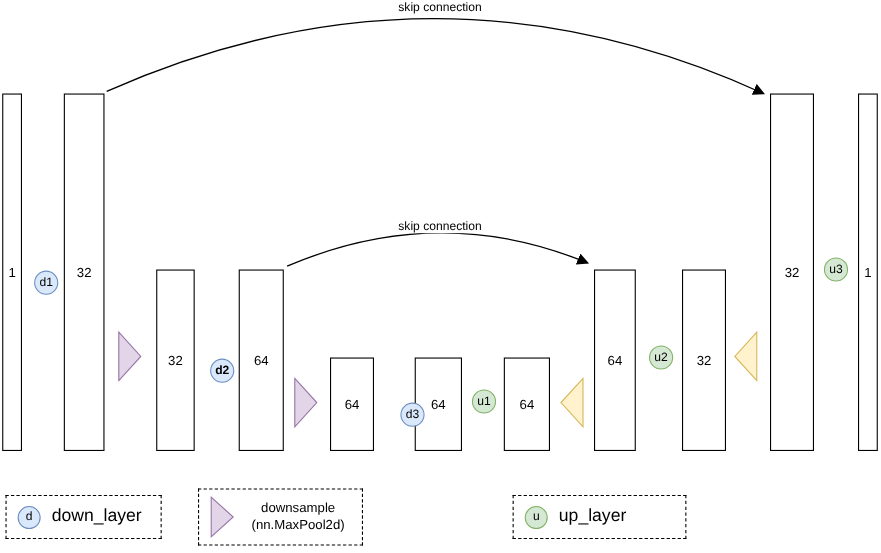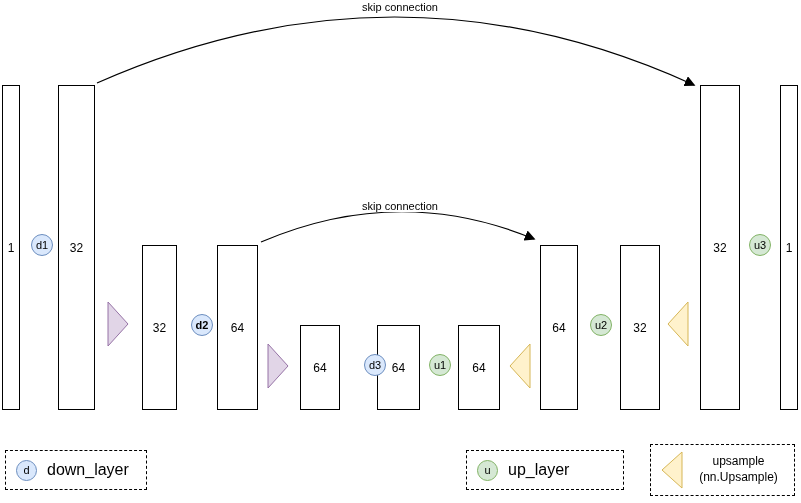--- a/index.html
+++ b/index.html
@@ -42,20 +42,21 @@
     box-sizing: border-box;
     display: flex;
     align-items: center;
     justify-content: center;
     font-size: 11px;
     color: #000000;
   }
   .badge.down {
     background: var(--down-badge-fill, #dae8fc);
     border: 1px solid var(--down-badge-border, #6c8ebf);
+    margin-top: 12px;
   }
   .badge.up {
     background: var(--up-badge-fill, #d5e8d4);
     border: 1px solid var(--up-badge-border, #82b366);
   }
 
   .tri { position: absolute; }
   .tri path.down {
     fill: var(--downsample-fill, #e1d5e7);
     stroke: var(--downsample-border, #9673a6);
@@ -187,30 +188,30 @@
   </svg>
   <svg class="tri" style="left:667px; top:301px;" width="22" height="46" viewBox="0 0 22 46">
     <path class="up" d="M21 1 L1 23 L21 45 Z"></path>
   </svg>
 
   <div class="legend-box" style="left:5px; top:450px; width:142px; height:40px;">
     <span class="badge-inline" style="background: var(--down-badge-fill,#dae8fc); border:1px solid var(--down-badge-border,#6c8ebf);">d</span>
     <span class="legend-label">down_layer</span>
   </div>
 
+  <div class="legend-box" style="left:180px; top:444px; width:150px; height:52px;">
+    <svg width="22" height="38" viewBox="0 0 22 38" style="flex:0 0 auto;">
+      <path class="down" style="fill: var(--downsample-fill,#e1d5e7); stroke: var(--downsample-border,#9673a6);" d="M1 1 L21 19 L1 37 Z"></path>
+    </svg>
+    <div class="legend-two-line">
+      <div>downsample</div>
+      <div>(nn.MaxPool2d)</div>
+    </div>
+  </div>
 
   <div class="legend-box" style="left:466px; top:450px; width:158px; height:40px;">
     <span class="badge-inline" style="background: var(--up-badge-fill,#d5e8d4); border:1px solid var(--up-badge-border,#82b366);">u</span>
     <span class="legend-label">up_layer</span>
   </div>
 
-  <div class="legend-box" style="left:650px; top:444px; width:145px; height:52px;">
-    <svg width="22" height="38" viewBox="0 0 22 38" style="flex:0 0 auto;">
-      <path class="up" style="fill: var(--upsample-fill,#fff2cc); stroke: var(--upsample-border,#d6b656);" d="M21 1 L1 19 L21 37 Z"></path>
-    </svg>
-    <div class="legend-two-line">
-      <div>upsample</div>
-      <div>(nn.Upsample)</div>
-    </div>
-  </div>
 
 
 </div>
 
 </body></html>

